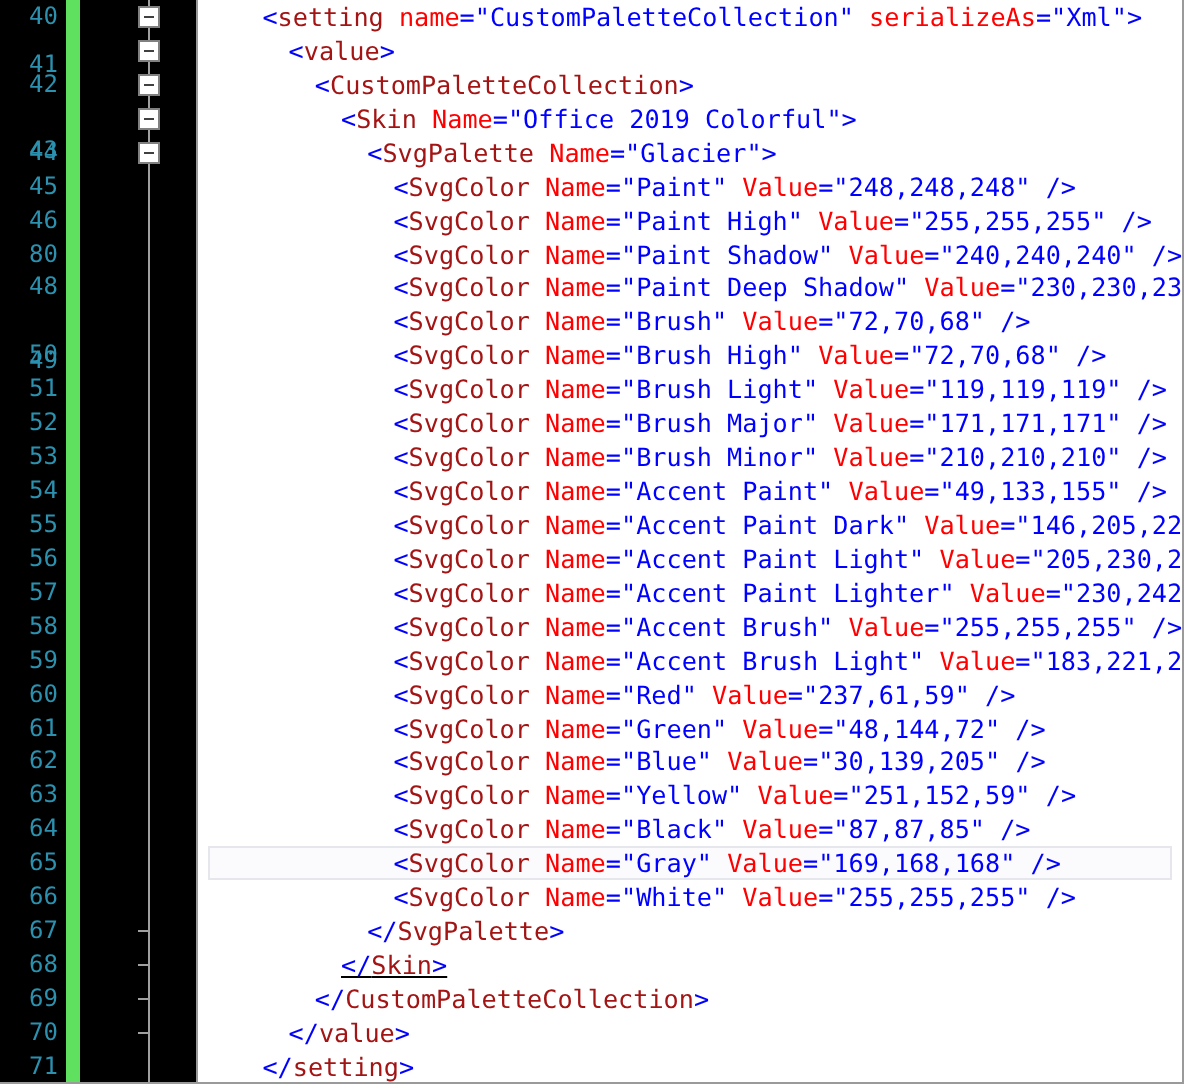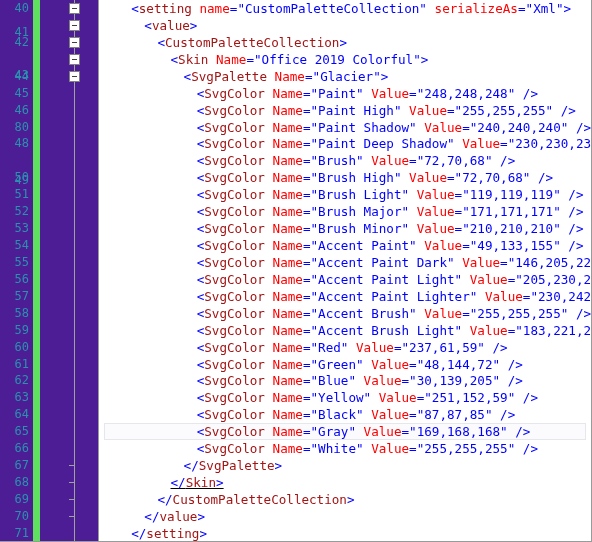--- a/index.html
+++ b/index.html
@@ -12,21 +12,21 @@
     position:relative;width:592px;height:542px;
     box-sizing:border-box;
     border-right:1px solid #9a9a9a;
     border-bottom:1px solid #9a9a9a;
     background:#ffffff;
     overflow:hidden;
   }
   
   .gutter{
     position:absolute;left:0;top:0;width:99px;height:542px;
-    background:#4c1d95;
+    background:#000000;
   }
   .linenum-col{
     position:absolute;left:0;top:0;width:33px;height:542px;
   }
   .changebar-col{
     position:absolute;left:33px;top:0;width:7px;height:542px;
     background:#ffffff;
   }
   .changebar{
     position:absolute;left:0;width:7px;background:#5fe05f;

